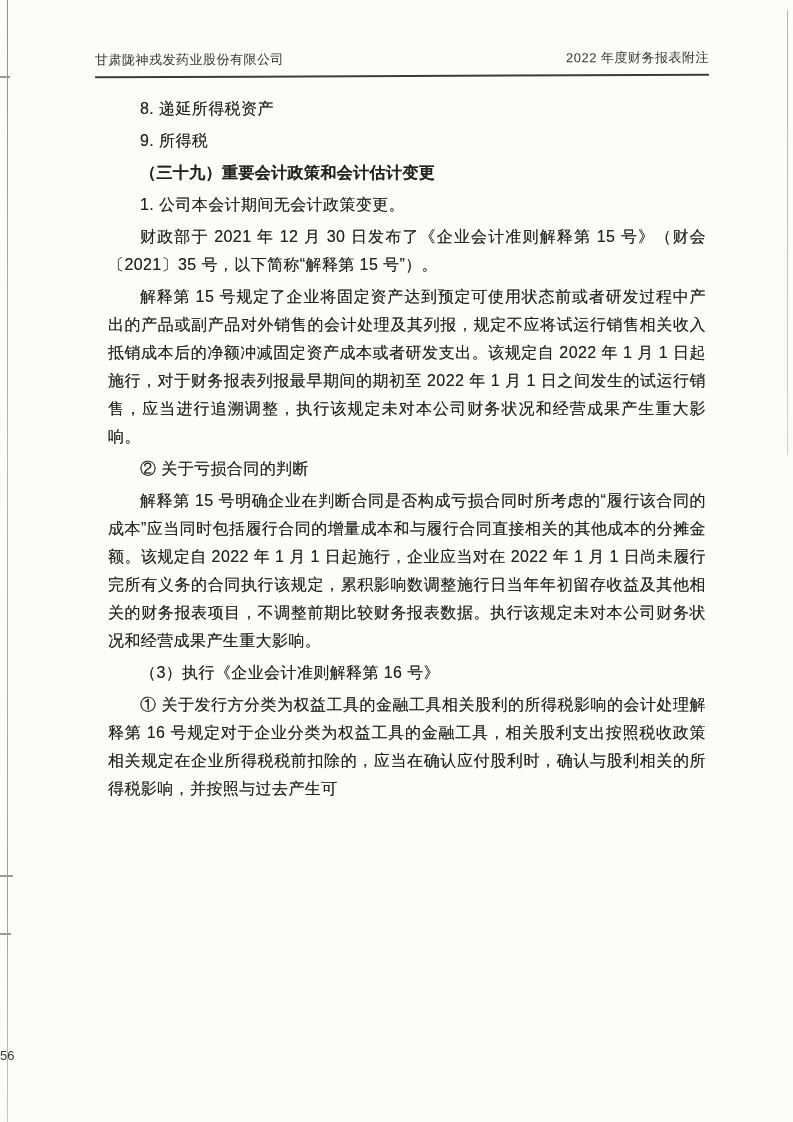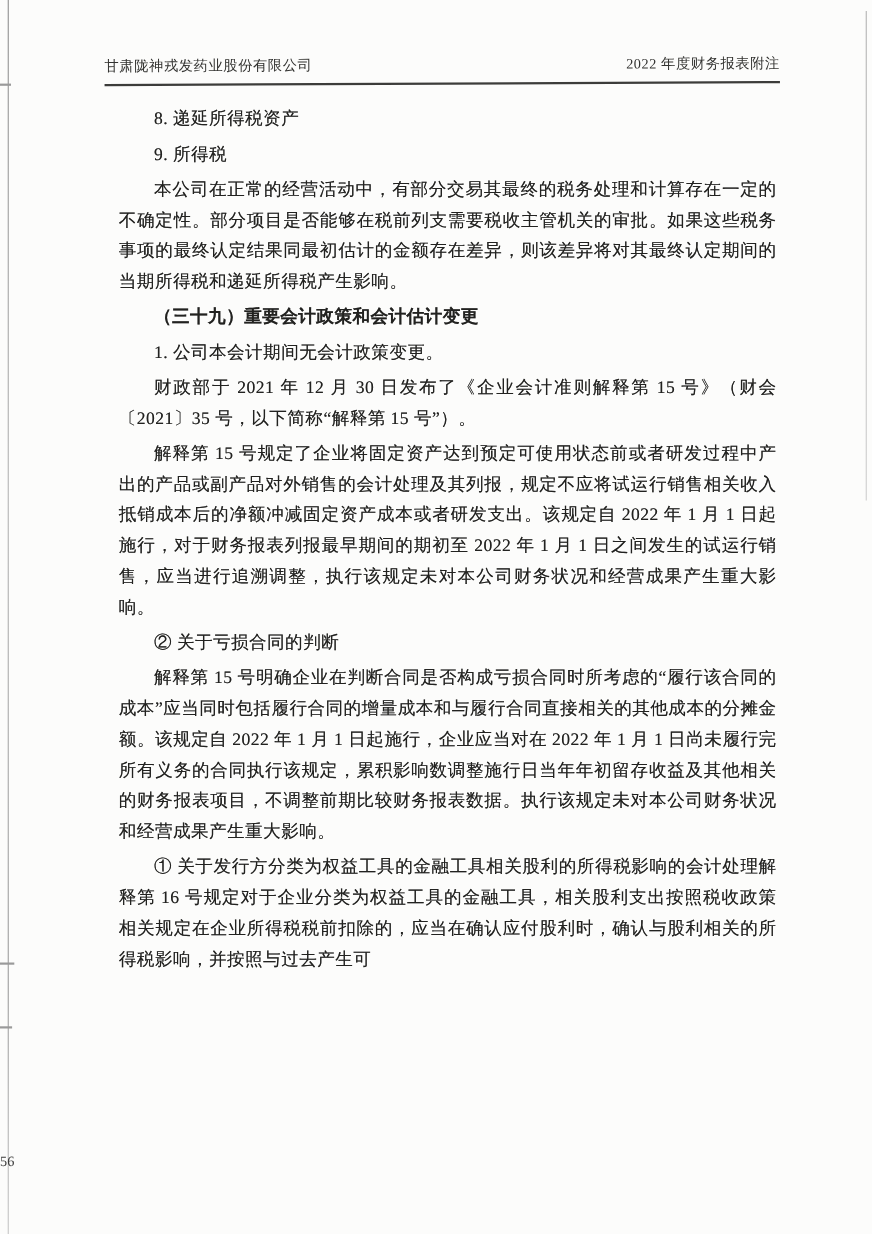--- a/index.html
+++ b/index.html
@@ -8,21 +8,21 @@
     background: #d9d9d9;
   }
   .page {
     position: relative;
     width: 793px;
     height: 1122px;
     margin: 0 auto;
     background: #fcfcfb;
     overflow: hidden;
     box-sizing: border-box;
-    font-family: Liberation Serif, serif;
+    font-family: Liberation Sans, sans-serif;
     color: #222220;
   }
   
   .artifact-left {
     position: absolute;
     left: 7px; top: 0; bottom: 0;
     width: 1px;
     background: linear-gradient(180deg, #8f8f8f 0%, #b5b5b5 40%, #9d9d9d 80%, #c7c7c7 100%);
   }
   .artifact-right {
@@ -94,32 +94,32 @@
   <div class="header">
     <span>甘肃陇神戎发药业股份有限公司</span>
     <span>2022 年度财务报表附注</span>
   </div>
 
   <div class="content">
 
     <p>8. 递延所得税资产</p>
 
     <p>9. 所得税</p>
-    <p>本公司在正常的经营活动中，有部分交易其最终的税务处理和计算存在一定的不确定性。部分项目是否能够在税前列支需要税收主管机关的审批。如果这些税务事项的最终认定结果同最初估计的金额存在差异，则该差异将对其最终认定期间的当期所得税和递延所得税产生影响。</p>
 
     <p class="bold">（三十九）重要会计政策和会计估计变更</p>
     <p>1. 公司本会计期间无会计政策变更。</p>
 
     <p>财政部于 2021 年 12 月 30 日发布了《企业会计准则解释第 15 号》（财会〔2021〕35 号，以下简称“解释第 15 号”）。</p>
 
     <p>解释第 15 号规定了企业将固定资产达到预定可使用状态前或者研发过程中产出的产品或副产品对外销售的会计处理及其列报，规定不应将试运行销售相关收入抵销成本后的净额冲减固定资产成本或者研发支出。该规定自 2022 年 1 月 1 日起施行，对于财务报表列报最早期间的期初至 2022 年 1 月 1 日之间发生的试运行销售，应当进行追溯调整，执行该规定未对本公司财务状况和经营成果产生重大影响。</p>
 
     <p>② 关于亏损合同的判断</p>
     <p>解释第 15 号明确企业在判断合同是否构成亏损合同时所考虑的“履行该合同的成本”应当同时包括履行合同的增量成本和与履行合同直接相关的其他成本的分摊金额。该规定自 2022 年 1 月 1 日起施行，企业应当对在 2022 年 1 月 1 日尚未履行完所有义务的合同执行该规定，累积影响数调整施行日当年年初留存收益及其他相关的财务报表项目，不调整前期比较财务报表数据。执行该规定未对本公司财务状况和经营成果产生重大影响。</p>
 
+    <p>（3）执行《企业会计准则解释第 16 号》</p>
 
     <p>① 关于发行方分类为权益工具的金融工具相关股利的所得税影响的会计处理解释第 16 号规定对于企业分类为权益工具的金融工具，相关股利支出按照税收政策相关规定在企业所得税税前扣除的，应当在确认应付股利时，确认与股利相关的所得税影响，并按照与过去产生可</p>
 
   </div>
 
   <div class="footer">
     <span>56</span>
   </div>
 
 </div>

